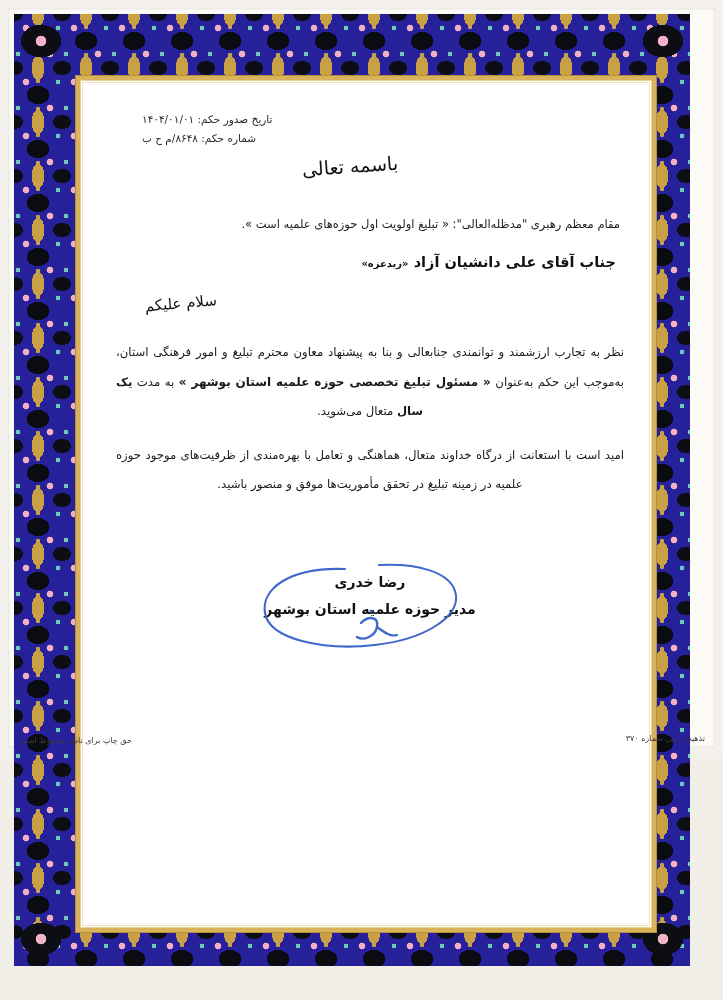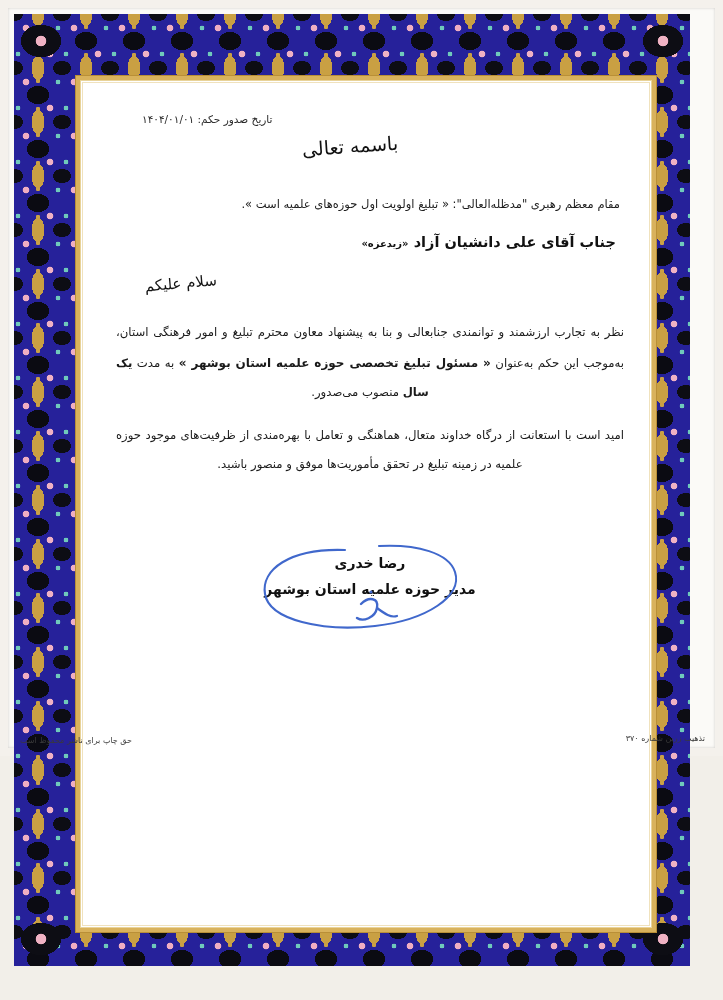--- a/index.html
+++ b/index.html
@@ -180,39 +180,40 @@
     <div class="corner" style="right:0;top:0"></div>
     <div class="corner" style="left:0;bottom:0"></div>
     <div class="corner" style="right:0;bottom:0"></div>
 
     <div class="inner-white">
 
       <div class="content">
 
         <div class="meta">
           <div>تاریخ صدور حکم: ۱۴۰۴/۰۱/۰۱</div>
+          <div>شماره حکم: ۸۶۴۸/م ح ب</div>
         </div>
 
         <div class="basmala">باسمه تعالی</div>
 
         <div class="leader-quote">مقام معظم رهبری "مدظله‌العالی": « تبلیغ اولویت اول حوزه‌های علمیه است ».</div>
 
         <div class="addressee">
           <span>جناب آقای علی دانشیان آزاد</span>
           <span class="honorific">«زیدعزه»</span>
         </div>
 
         <div class="salam">سلام علیکم</div>
 
         <div class="para">
           <span>نظر به تجارب ارزشمند و توانمندی جنابعالی و بنا به پیشنهاد معاون محترم تبلیغ و امور فرهنگی استان، به‌موجب این حکم به‌عنوان</span>
           <span class="title-role">« مسئول تبلیغ تخصصی حوزه علمیه استان بوشهر »</span>
           <span>به مدت</span>
           <b>یک سال</b>
-          <span>منصوب می‌صدور.</span>
+          <span>متعال می‌شوید.</span>
         </div>
 
         <div class="para second">امید است با استعانت از درگاه خداوند متعال، هماهنگی و تعامل با بهره‌مندی از ظرفیت‌های موجود حوزه علمیه در زمینه تبلیغ در تحقق مأموریت‌ها موفق و منصور باشید.</div>
 
         <div class="sign-block">
           <svg class="sign-ink" viewBox="0 0 240 104">
             <path d="M96 16 C40 14 12 36 16 60 C20 86 74 98 126 92 C178 86 214 62 206 38 C200 19 168 10 130 12" fill="none" stroke="#4068cc" stroke-width="2.1" stroke-linecap="round"></path>
             <path d="M112 70 C120 62 130 64 128 74 C126 84 114 88 108 84" fill="none" stroke="#4068cc" stroke-width="2.4" stroke-linecap="round"></path>
             <path d="M128 74 C136 80 142 84 148 82" fill="none" stroke="#4068cc" stroke-width="2.2" stroke-linecap="round"></path>
             <circle cx="122" cy="58" r="1.6" fill="#4068cc"></circle>

